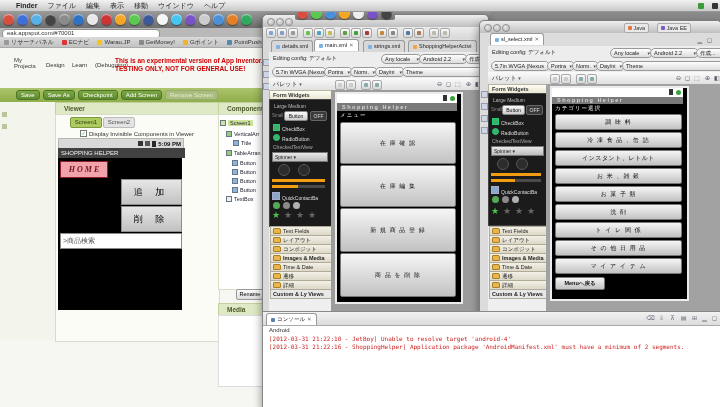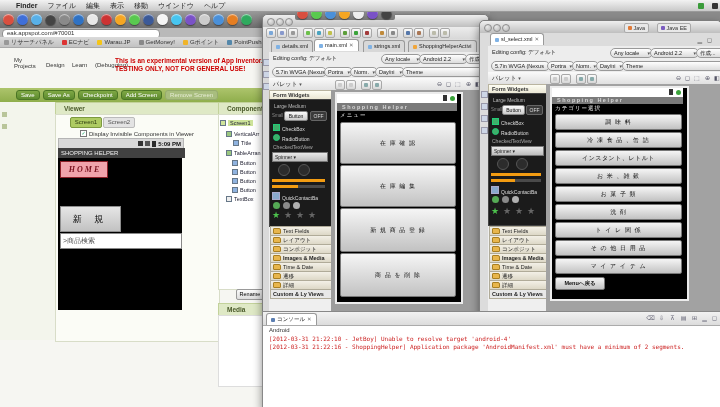--- a/index.html
+++ b/index.html
@@ -194,21 +194,22 @@
 
   <div class="abs" style="left:58px;top:138px;width:124px;height:10px;background:#d9d9d9;border:1px solid #b5b5b5;z-index:3">
     <span style="position:absolute;right:40px;top:2px;width:5px;height:5px;background:#333"></span>
     <span style="position:absolute;right:33px;top:2px;width:5px;height:5px;background:#555"></span>
     <span style="position:absolute;right:27px;top:2px;width:4px;height:6px;background:#2a2a2a"></span>
     <span style="position:absolute;right:2px;top:1.5px;font-size:6px;font-weight:bold;color:#111">5:09 PM</span>
   </div>
   <div class="abs" style="left:58px;top:148px;width:124px;height:10px;background:#414141;color:#f0f0f0;font-size:6px;line-height:10px;padding-left:3px;z-index:3">SHOPPING HELPER</div>
   <div class="abs" style="left:58px;top:158px;width:124px;height:152px;background:#000;z-index:3"></div>
   <div class="abs" style="left:60px;top:161px;width:46px;height:15px;background:#f0a3ab;border:1px solid #8c1f28;color:#7a1320;font-weight:bold;font-style:italic;font-family:'Liberation Serif','DejaVu Serif',serif;font-size:8px;display:flex;align-items:center;justify-content:center;z-index:4">H O M E</div>
-  <div class="aibtn aiphone-btn" style="left:60px;top:206px;width:59px;height:24px">新 規</div>
+  <div class="aibtn aiphone-btn" style="left:121px;top:179px;width:59px;height:24px">追 加</div>
+  <div class="aibtn aiphone-btn" style="left:121px;top:206px;width:59px;height:24px">削 除</div>
   <div class="abs" style="left:60px;top:233px;width:118px;height:14px;background:#fff;border:1px solid #888;font-size:7px;color:#555;line-height:14px;padding-left:2px;z-index:4">&gt;商品検索</div>
 
   <div class="treerow" style="left:220px;top:120px">
       <span class="tico" style="background:#cfe49a"></span>
       <span style="background:#cde39a;padding:0 2px">Screen1</span>
     </div>
   <div class="treerow" style="left:226px;top:131px">
       <span class="tico" style="background:#9bc780"></span>
       <span>VerticalArr</span>
     </div>

